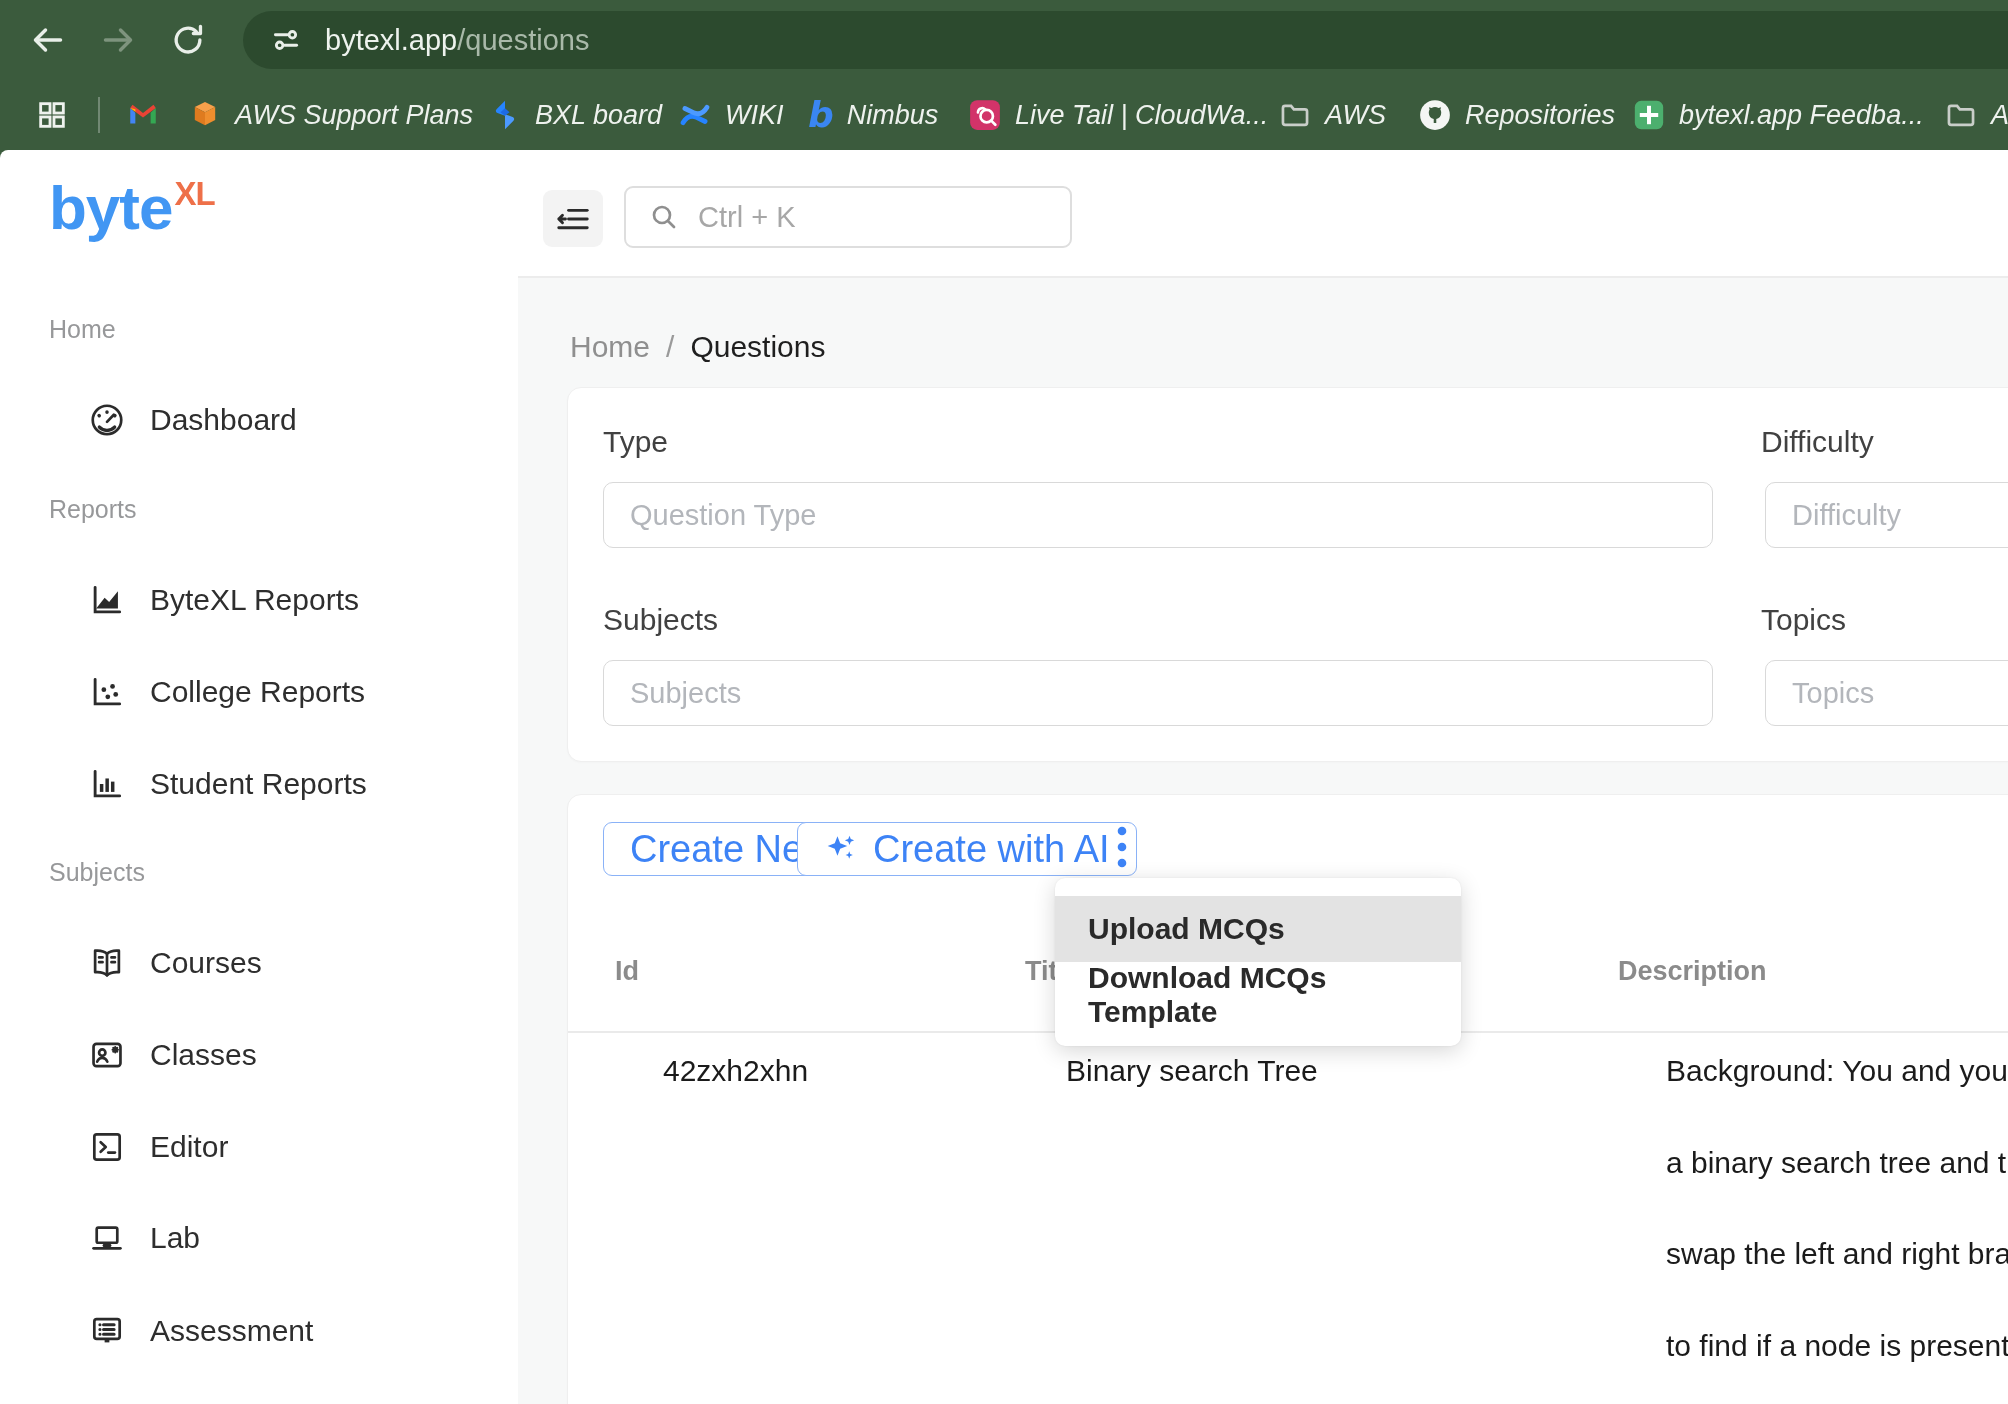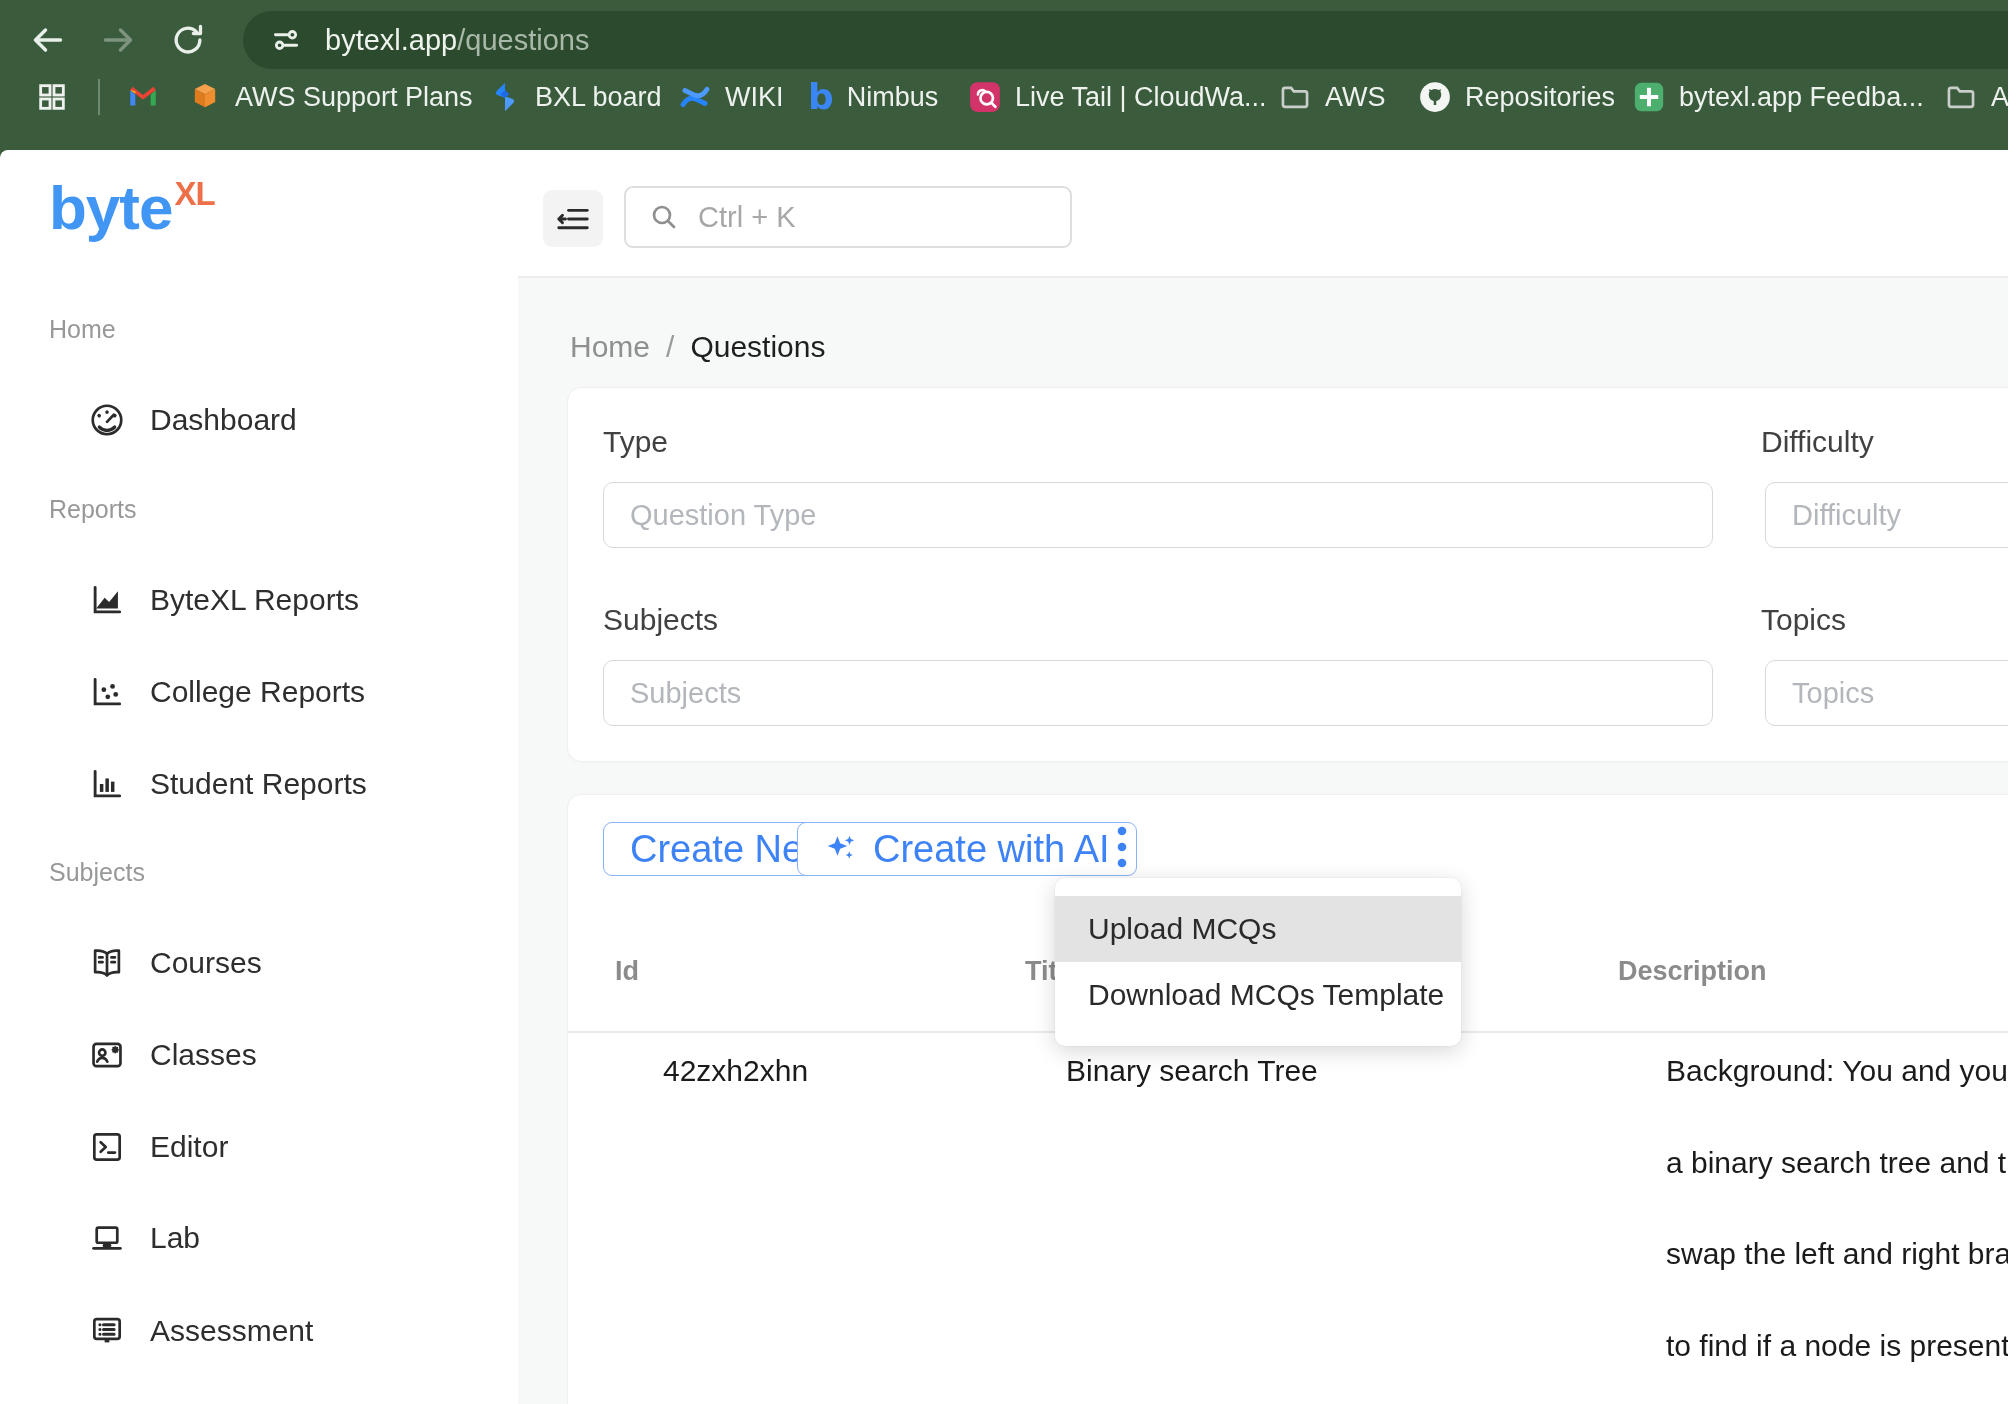--- a/index.html
+++ b/index.html
@@ -8,21 +8,21 @@
 
   
   .chrome{position:absolute;left:0;top:0;width:100%;height:184px;background:var(--chrome-green,#3b5b3d);}
   .toolbar{position:absolute;left:0;top:0;width:100%;height:80px;}
   .nav-btn{position:absolute;top:20px;width:40px;height:40px;display:flex;align-items:center;justify-content:center;cursor:pointer;}
   .omnibox{position:absolute;left:243px;top:11px;right:-30px;height:58px;border-radius:29px;
            background:var(--omnibox-green,#2c4a2e);display:flex;align-items:center;font-size:29px;color:#e9efe9;}
   .omnibox .host{margin-left:22px;color:#eef3ee;}
   .omnibox .path{color:#a9b9a9;}
   .tune-wrap{margin-left:26px;display:flex;align-items:center;}
-  .bookmarks{position:absolute;left:0;top:62px;width:100%;height:70px;}
+  .bookmarks{position:absolute;left:0;top:80px;width:100%;height:70px;font-style:italic;}
   .bm{position:absolute;top:0;height:70px;display:flex;align-items:center;gap:13px;color:#eef2ee;font-size:27px;cursor:pointer;white-space:nowrap;}
   .bm-sep{position:absolute;left:98px;top:17px;width:2px;height:36px;background:rgba(255,255,255,.28);}
   .nimbus-b{color:#3a86f2;font-weight:700;font-size:36px;line-height:34px;font-family:"DejaVu Sans",sans-serif;}
 
   
   .sidebar{position:absolute;left:0;top:150px;width:624px;bottom:0;background:#fff;border-right:2px solid #e9e9e9;box-sizing:border-box;border-radius:8px;}
   .logo{position:absolute;left:49px;top:22px;font-size:62px;font-weight:700;color:var(--logo-blue,#4196f3);letter-spacing:-1px;}
   .logo .sup{font-size:33px;color:var(--logo-orange,#ee7049);position:relative;top:-24px;margin-left:2px;}
   .sec-label{position:absolute;left:49px;font-size:25px;color:#97989a;}
   .side-item{position:absolute;left:88px;height:40px;display:flex;align-items:center;gap:24px;font-size:30px;color:#2e2e2e;cursor:pointer;}
@@ -55,21 +55,21 @@
        color:var(--accent-blue,#3d83f6);font-size:38px;display:flex;align-items:center;gap:15px;padding:0 26px;cursor:pointer;box-sizing:border-box;font-family:inherit;}
   .kebab{position:absolute;top:24px;width:40px;height:58px;display:flex;align-items:center;justify-content:center;cursor:pointer;}
 
   .th{position:absolute;top:161px;font-size:27px;font-weight:700;color:#8b8b8b;line-height:31px;}
   .th-rule{position:absolute;left:0;right:0;top:236px;height:2px;background:#eaeaea;}
   .td{position:absolute;top:260px;font-size:30px;color:#1b1b1b;line-height:31px;white-space:nowrap;margin-left:48px;}
   .desc p{margin:0;height:91.5px;line-height:31px;white-space:nowrap;font-size:30px;color:#1b1b1b;}
 
   .menu{position:absolute;left:537px;top:600px;width:406px;height:168px;background:#fff;border-radius:10px;
         box-shadow:0 5px 22px rgba(0,0,0,.16), 0 0 2px rgba(0,0,0,.08);padding-top:18px;box-sizing:border-box;z-index:30;}
-  .menu-item{height:66px;display:flex;align-items:center;padding-left:33px;font-size:30px;color:#2a2a2a;cursor:pointer;}
+  .menu-item{height:66px;display:flex;align-items:center;padding-left:33px;font-size:30px;color:#2a2a2a;cursor:pointer;font-weight:bold;}
   .menu-item.hl{background:var(--menu-highlight,#e3e3e3);}
 </style>
 </head>
 <body>
 
 <div class="stage">
 
   <div class="chrome">
     <div class="toolbar">
       <span class="nav-btn" style="left:28px">

